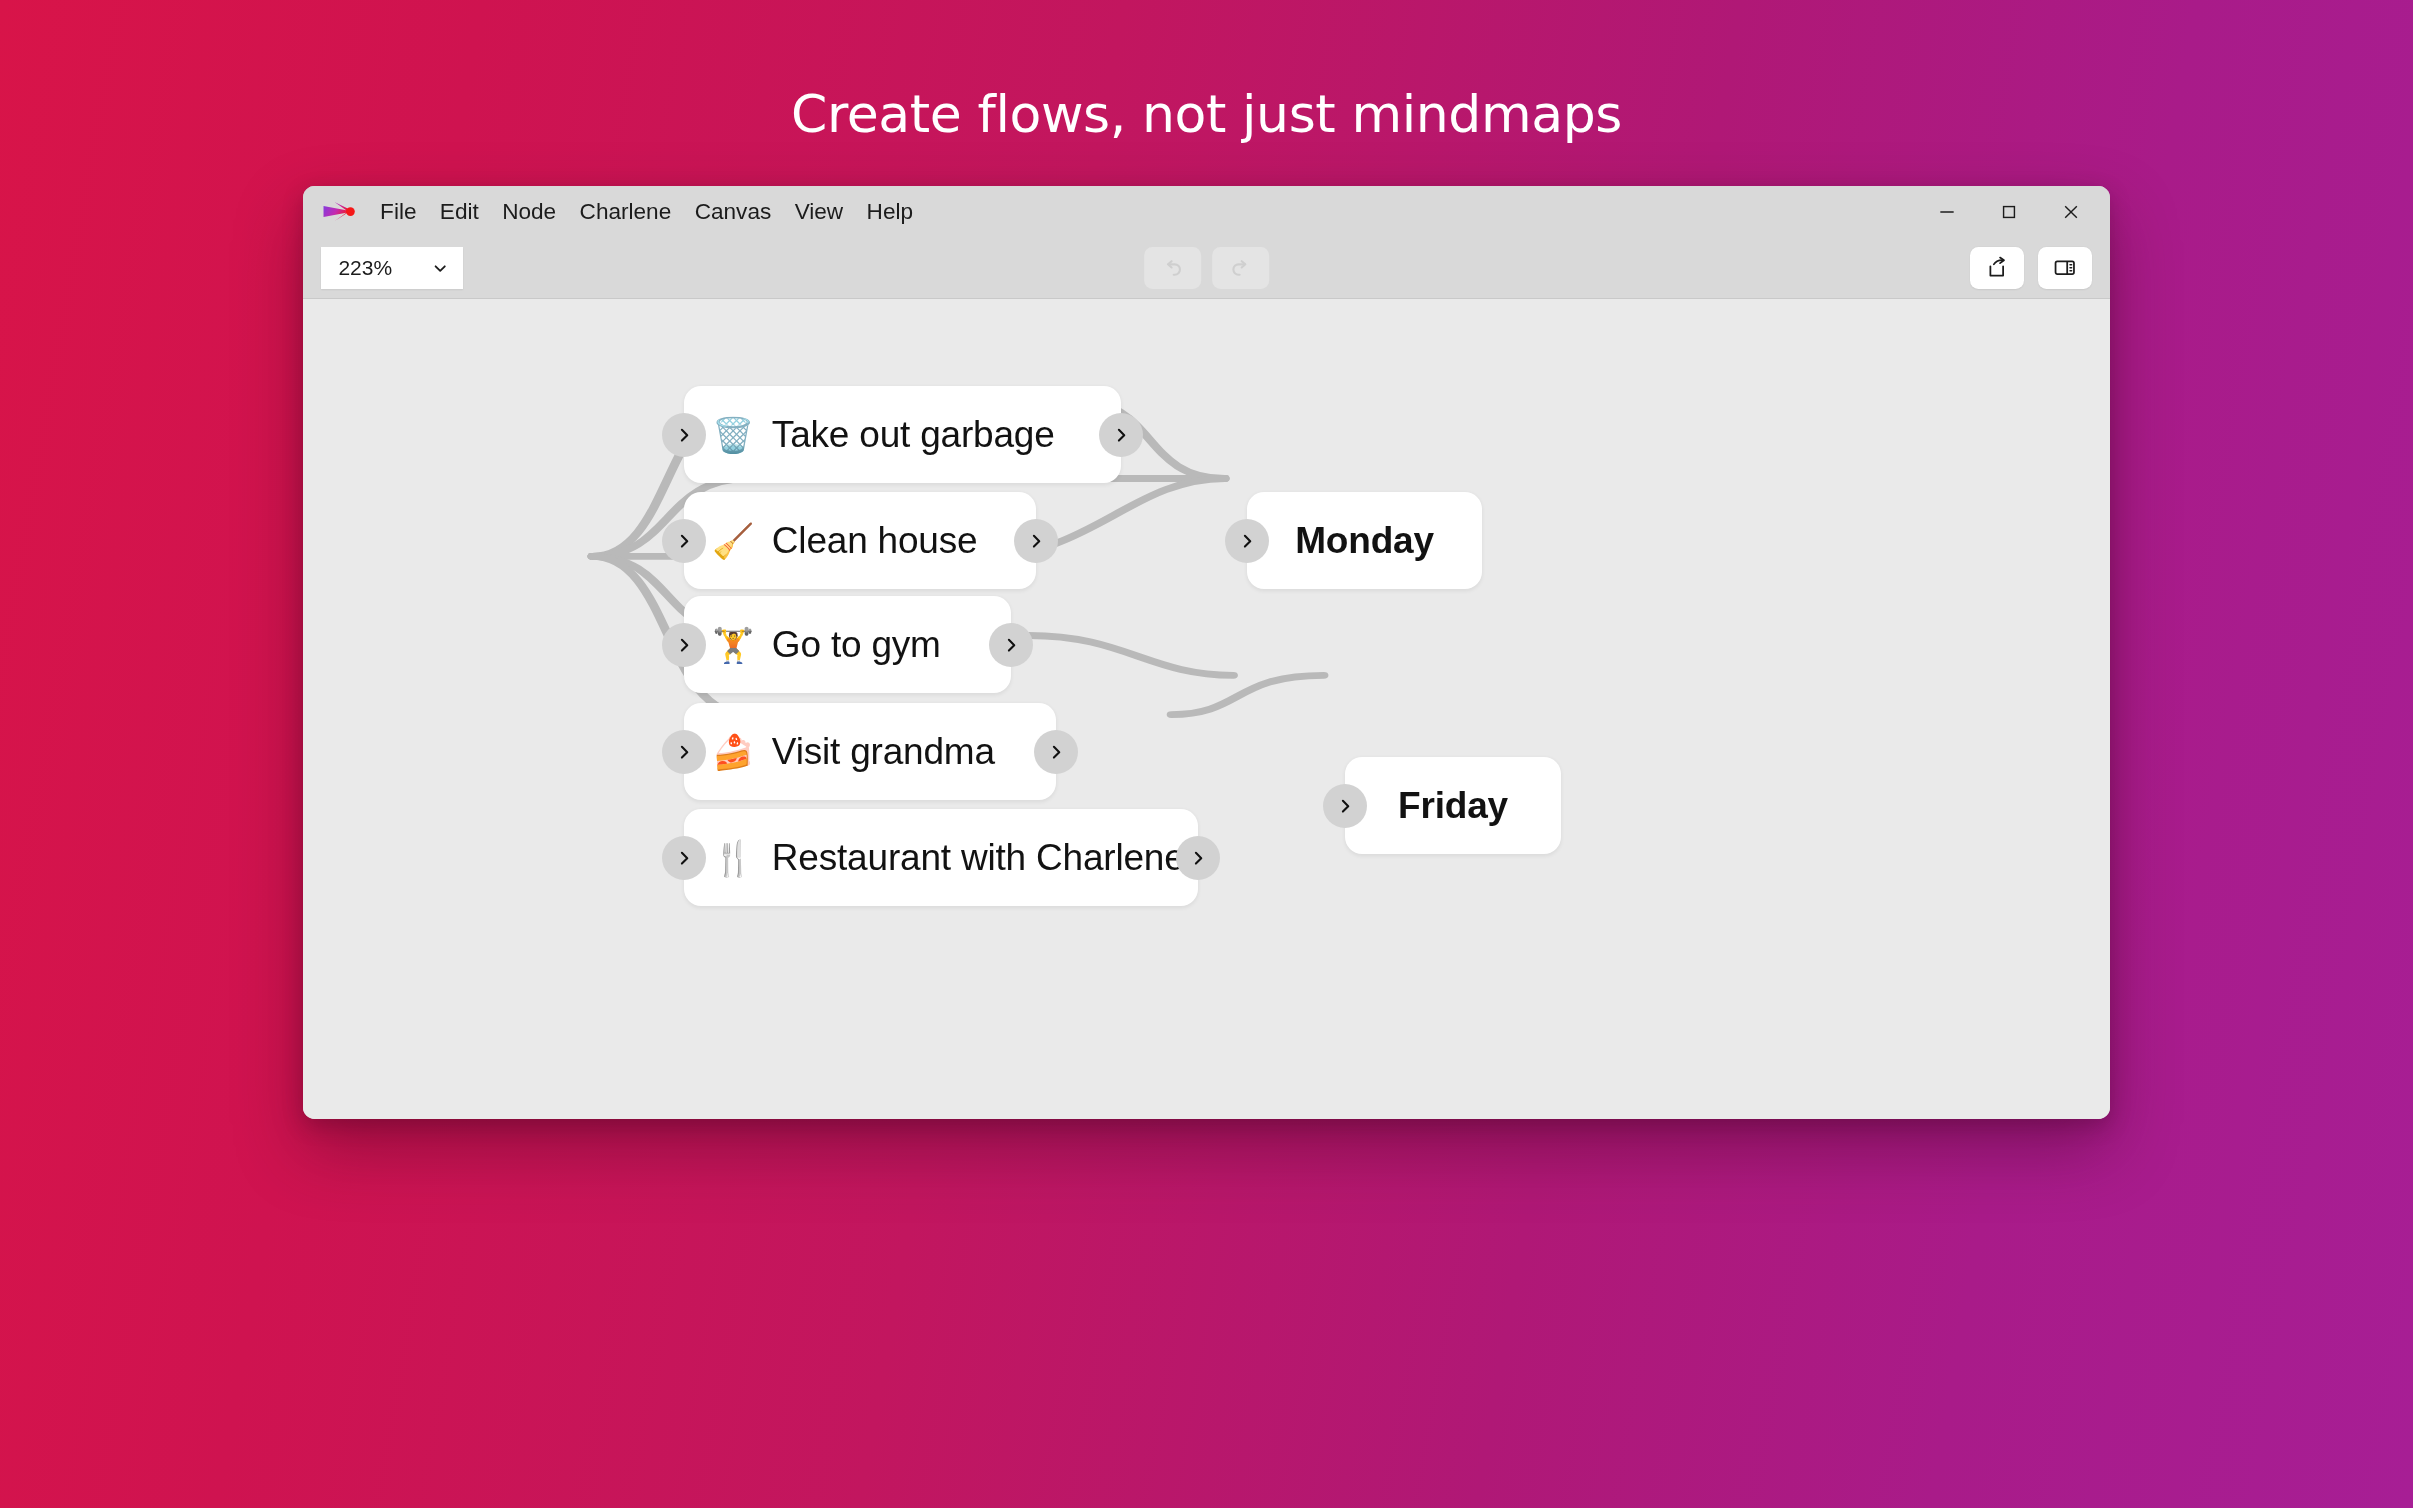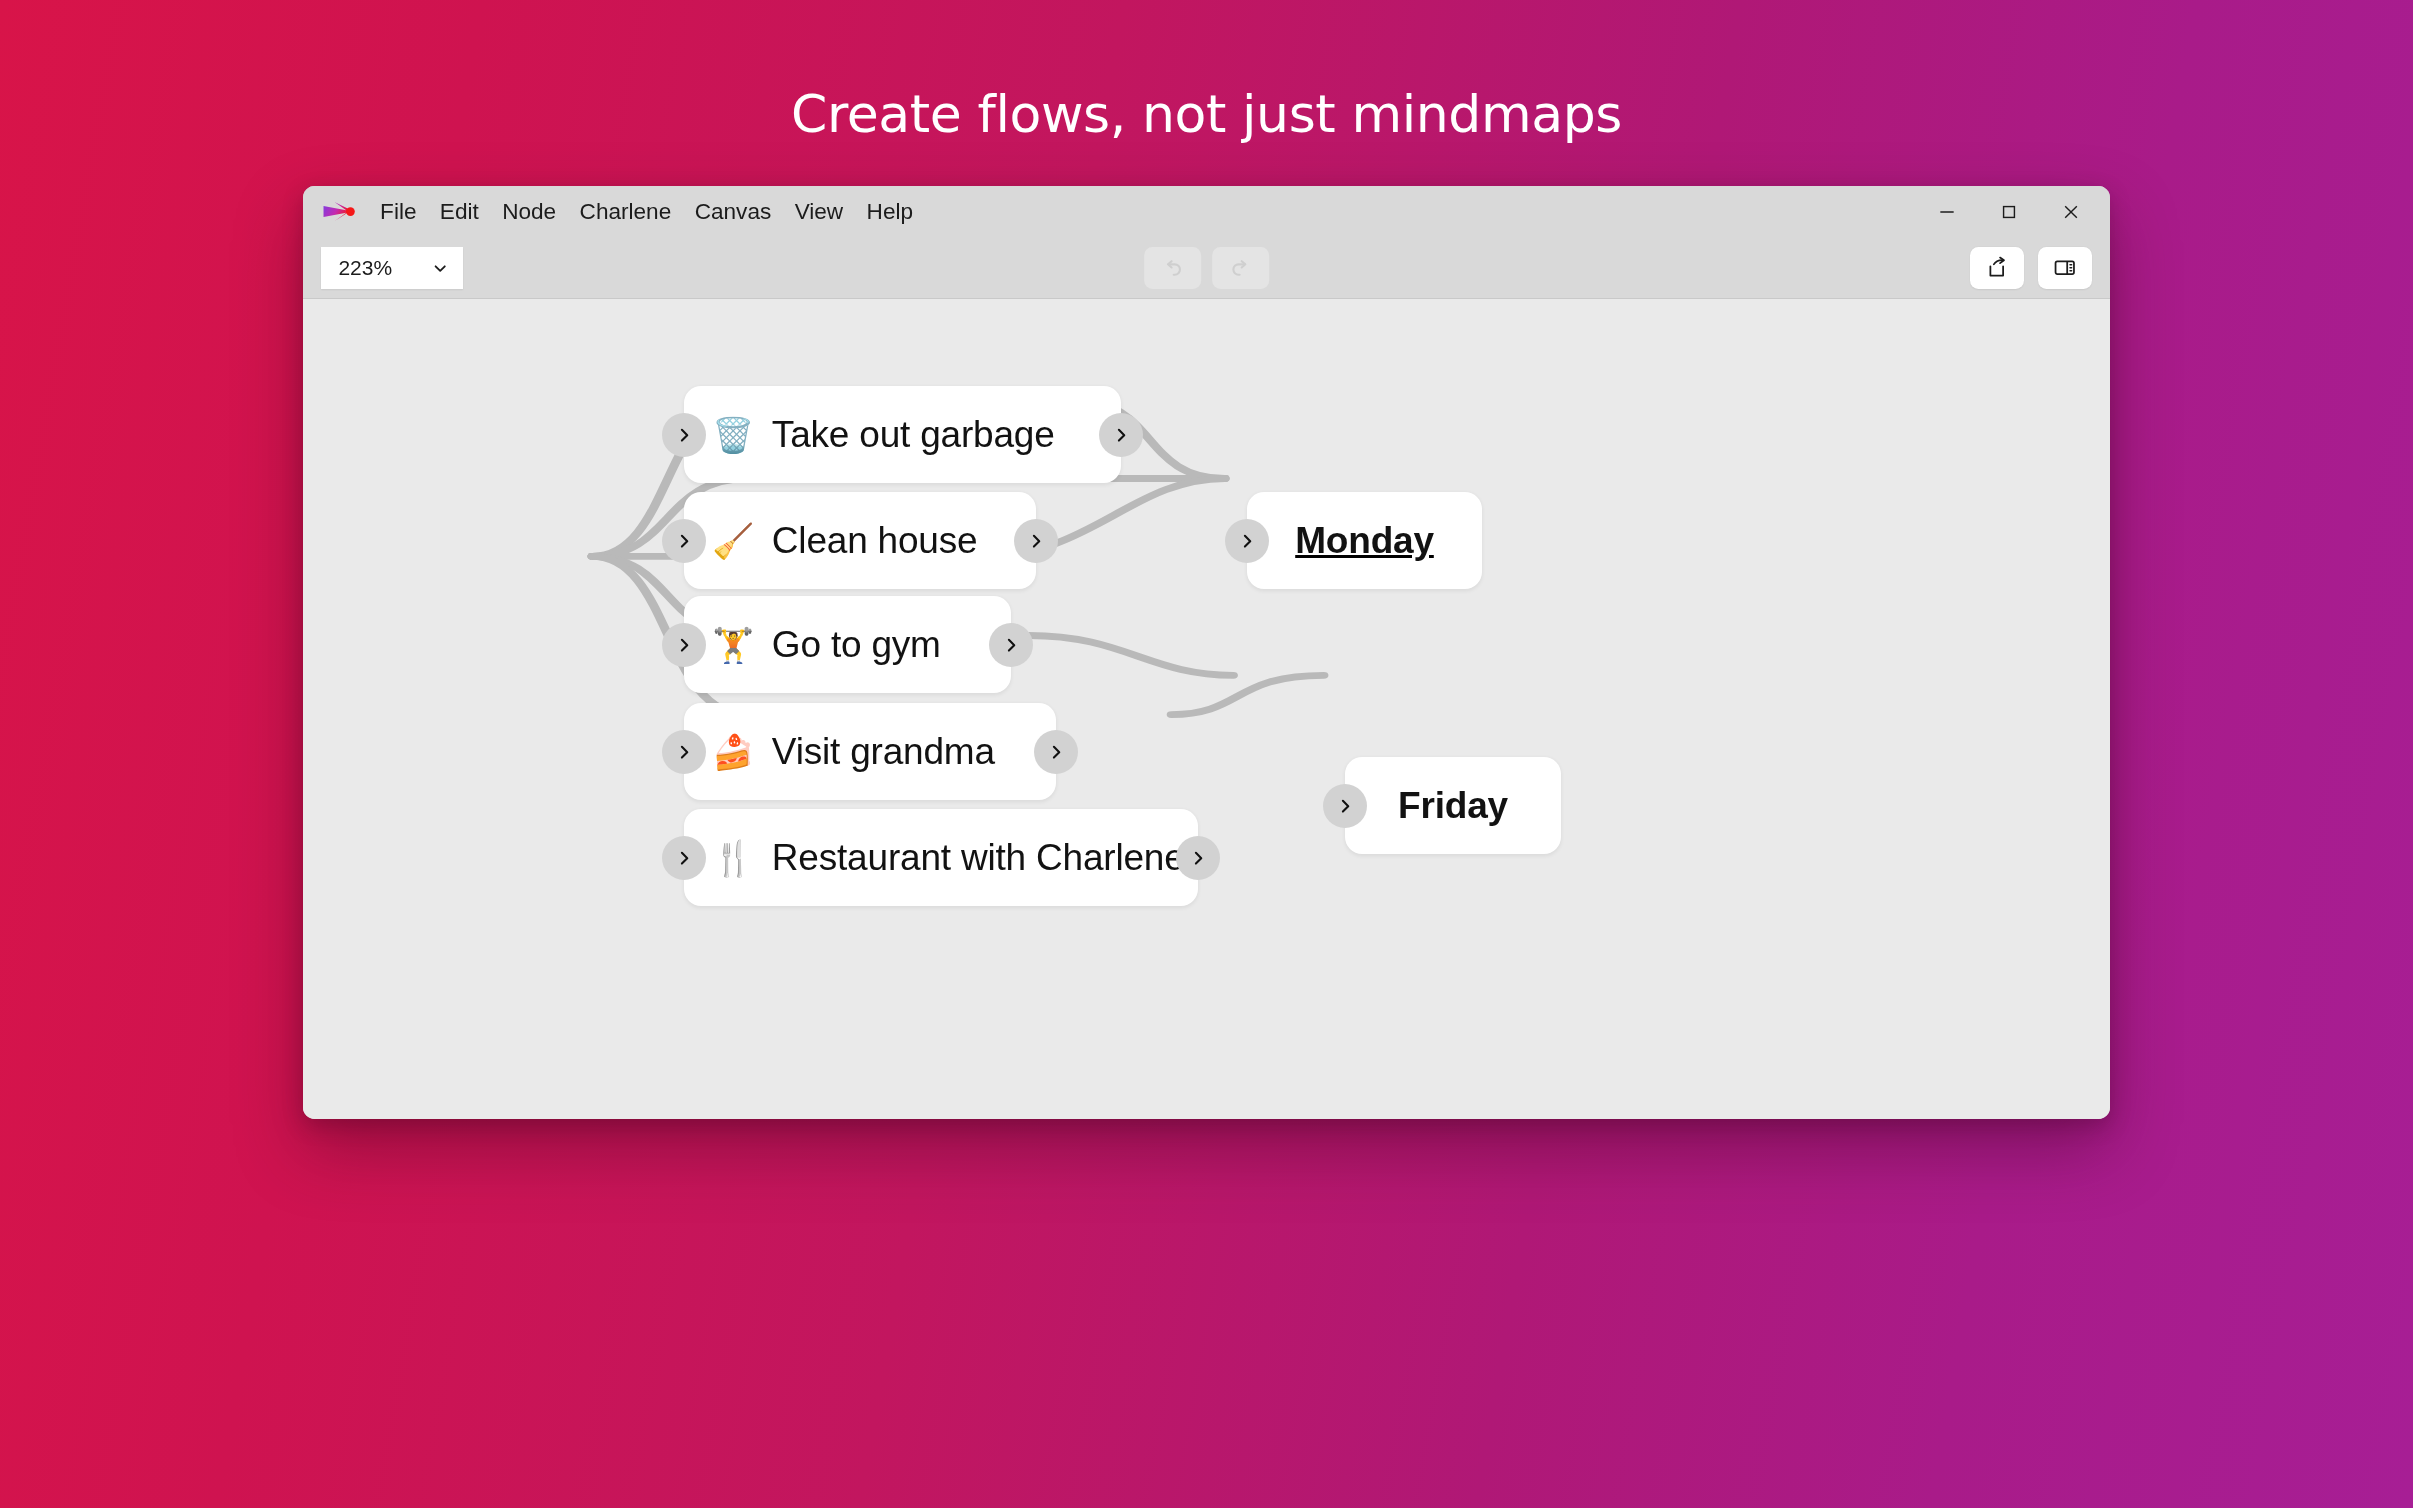--- a/index.html
+++ b/index.html
@@ -415,21 +415,21 @@
           <path d="M9 5 L16 12 L9 19" fill="none" stroke="#111" stroke-width="2.7" stroke-linecap="round" stroke-linejoin="round"></path>
         </svg>
       </div>
       <div class="handle" style="right:-22px; top:27px;">
         <svg width="18.4" height="18.4" viewBox="0 0 24 24">
           <path d="M9 5 L16 12 L9 19" fill="none" stroke="#111" stroke-width="2.7" stroke-linecap="round" stroke-linejoin="round"></path>
         </svg>
       </div>
     </div>
 
-    <div class="node terminal" style="left:944px; top:193px; width:235px; height:97px;text-decoration:underline;">
+    <div class="node terminal" style="left:944px; top:193px; width:235px; height:97px;">
       <span class="node-label">Monday</span>
       <div class="handle" style="left:-22px; top:27px;">
         <svg width="18.4" height="18.4" viewBox="0 0 24 24">
           <path d="M9 5 L16 12 L9 19" fill="none" stroke="#111" stroke-width="2.7" stroke-linecap="round" stroke-linejoin="round"></path>
         </svg>
       </div>
     </div>
 
     <div class="node terminal" style="left:1042px; top:458px; width:216px; height:97px;">
       <span class="node-label">Friday</span>

